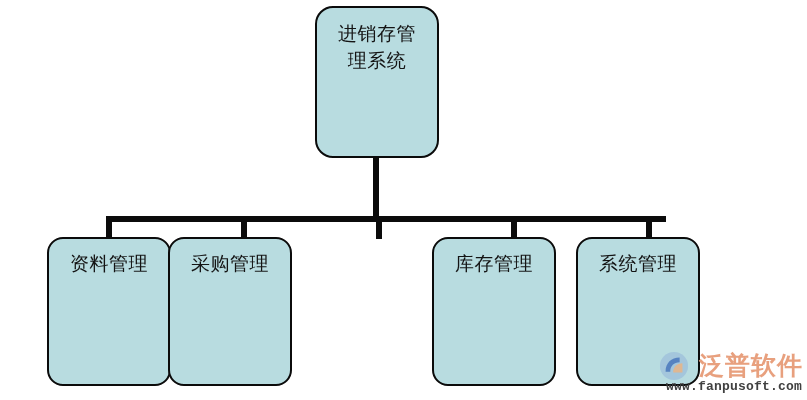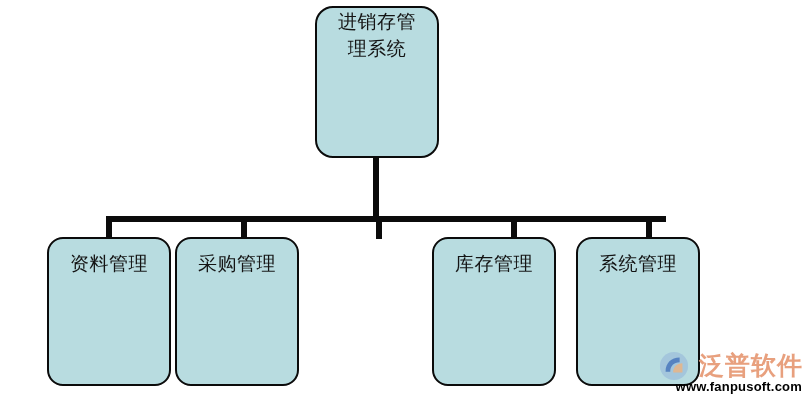--- a/index.html
+++ b/index.html
@@ -42,34 +42,35 @@
   }
 
   .root {
     left: 315px;
     top: 6px;
     width: 124px;
     height: 152px;
     border-radius: 18px;
   }
   .root .node-label {
+    margin-top: 12px;
     width: 100px;
   }
 
   .leaf {
     top: 237px;
     width: 124px;
     height: 149px;
   }
   .leaf .node-label {
     margin-top: 11px;
     width: 112px;
   }
   .leaf-0 { left: 47px;  }
-  .leaf-1 { left: 175px; }
+  .leaf-1 { left: 168px; }
   .leaf-2 { left: 317px; }
   .leaf-3 { left: 432px; }
   .leaf-4 { left: 576px; }
 
   
   .connector {
     position: absolute;
     background: #0b0b0b;
     z-index: 1;
   }
@@ -123,24 +124,24 @@
   }
   .wm-brand {
     font-family: "DejaVu Sans", "Liberation Sans", sans-serif;
     font-size: 25px;
     font-weight: bold;
     color: #e8a07e;
     letter-spacing: 1px;
     line-height: 28px;
   }
   .wm-url {
-    font-family: Liberation Sans, sans-serif;
+    font-family: Liberation Mono, monospace;
     font-size: 13px;
     font-weight: bold;
-    color: #000000;
+    color: #404040;
     letter-spacing: 0.2px;
     margin-top: -2px;
     margin-right: 1px;
   }
 </style>
 </head>
 <body>
 
 <div id="canvas">
 

